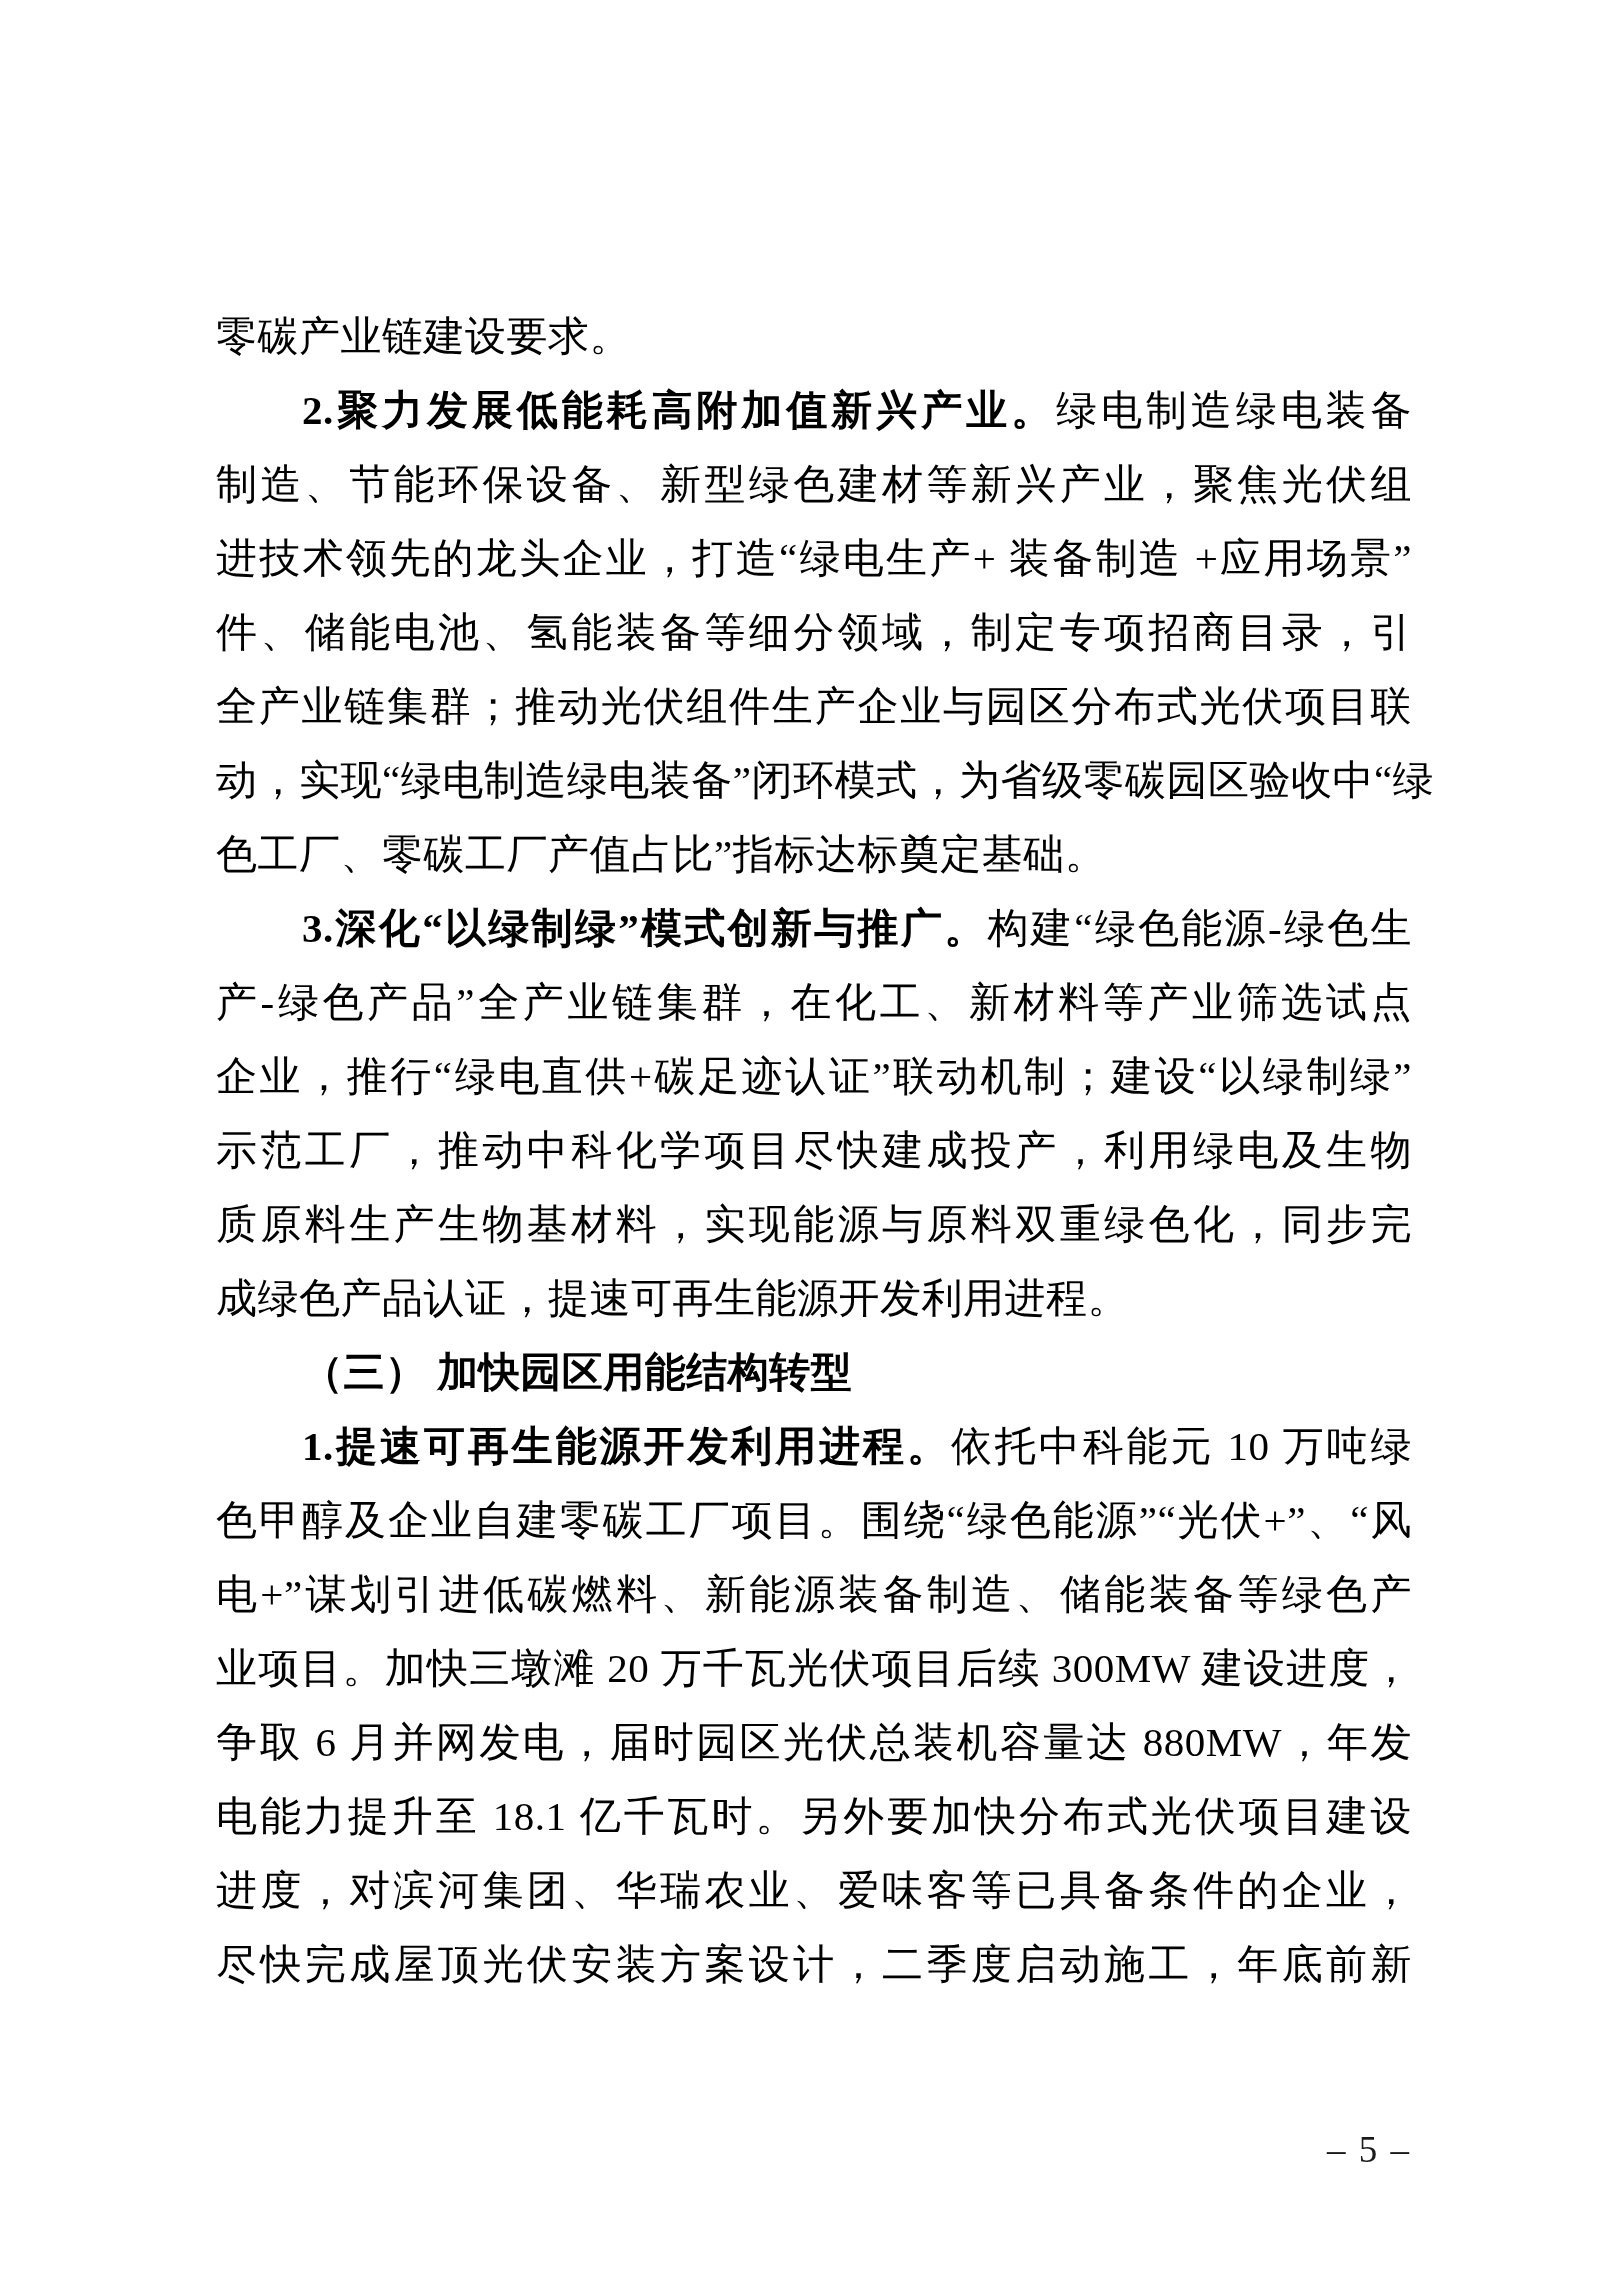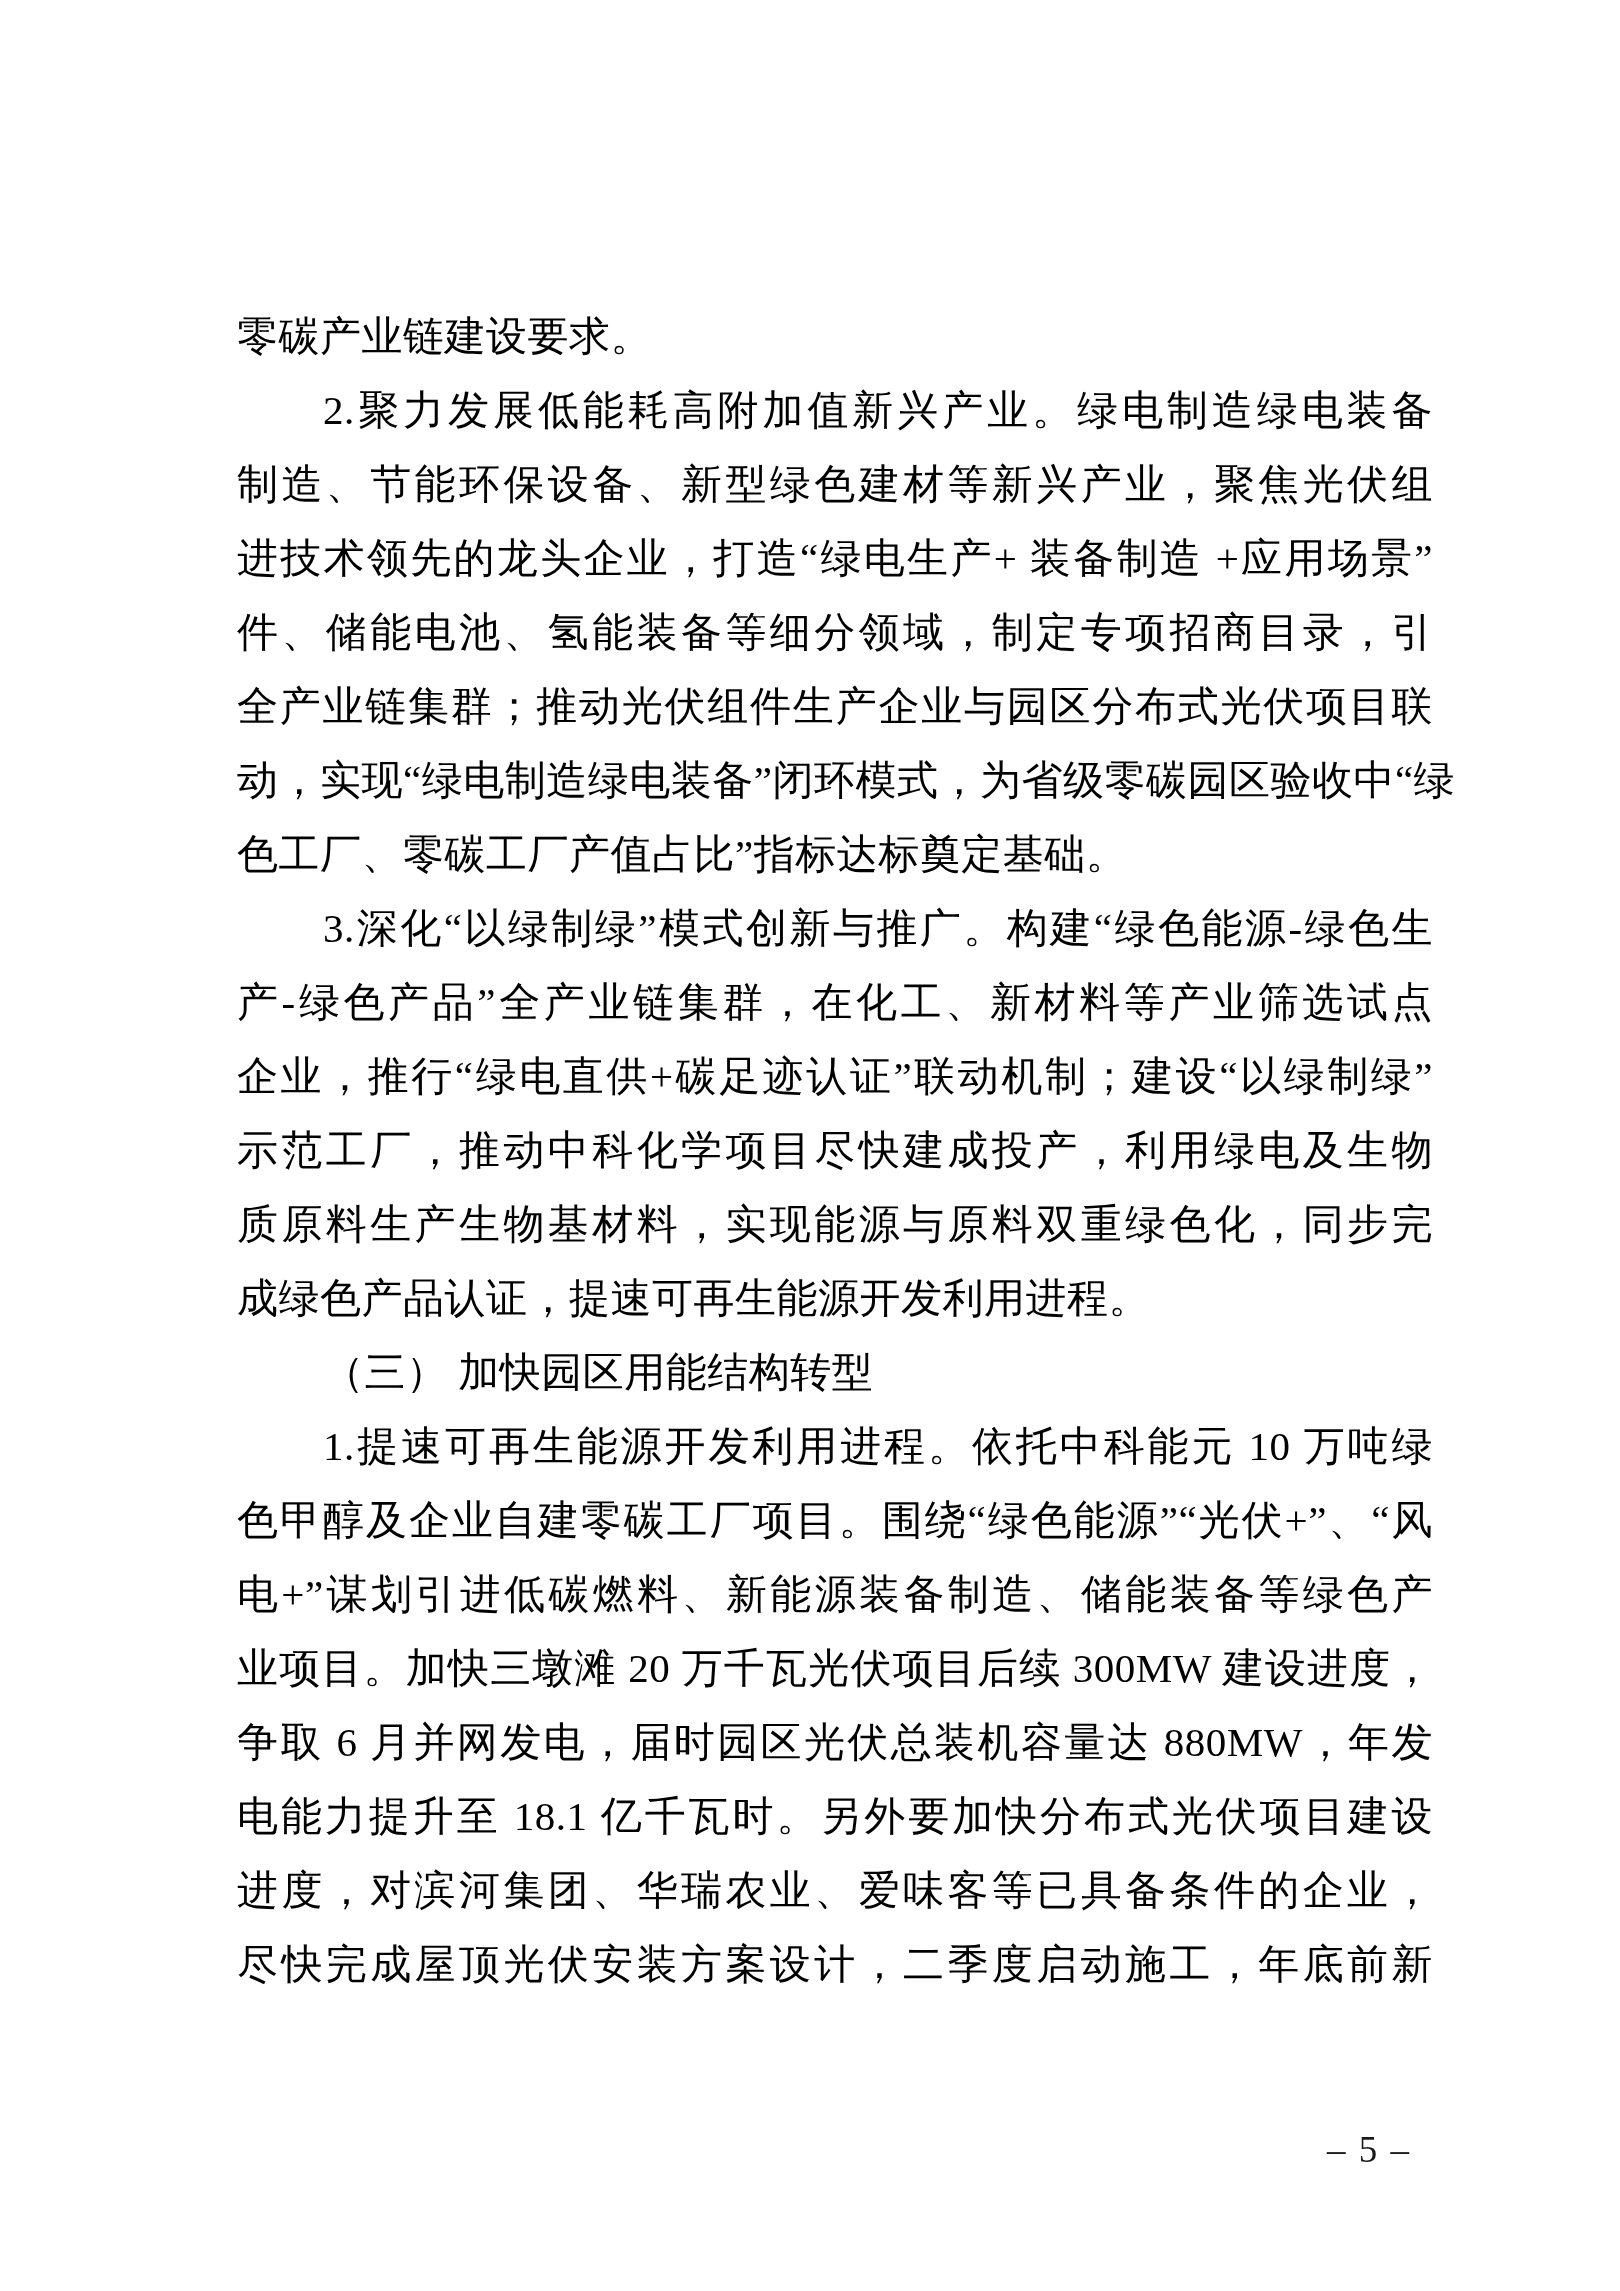--- a/index.html
+++ b/index.html
@@ -15,40 +15,39 @@
   .page {
     position: absolute;
     inset: 0;
     background: #ffffff;
   }
   .text-block {
     position: absolute;
     left: 216px;
     top: 299px;
     width: 1196px;
-    margin-left: 21px;
   }
   .line {
     height: 74px;
     line-height: 74px;
     font-size: 41px;
     white-space: nowrap;
     overflow: visible;
     text-align: left;
     letter-spacing: 0.5px;
   }
   .line.fill {
     text-align: justify;
     text-align-last: justify;
   }
   .line.indent {
     text-indent: 86px;
   }
   .seg { font-weight: normal; }
-  .seg.bold { font-weight: normal; }
+  .seg.bold { font-weight: bold; }
   .page-number {
     position: absolute;
     top: 2125px;
     right: 209px;
     font-size: 37px;
     line-height: 49px;
     letter-spacing: 2px;
     color: #1a1a1a;
   }
 </style>

